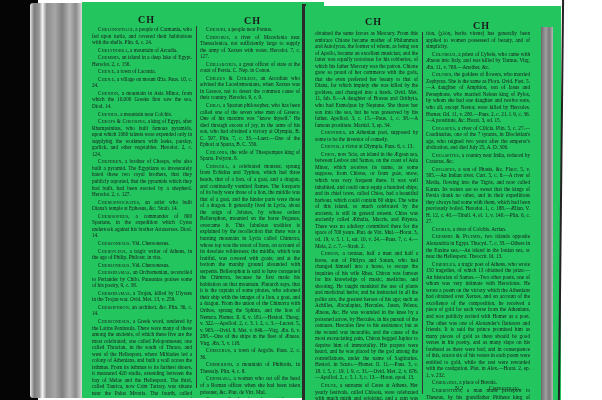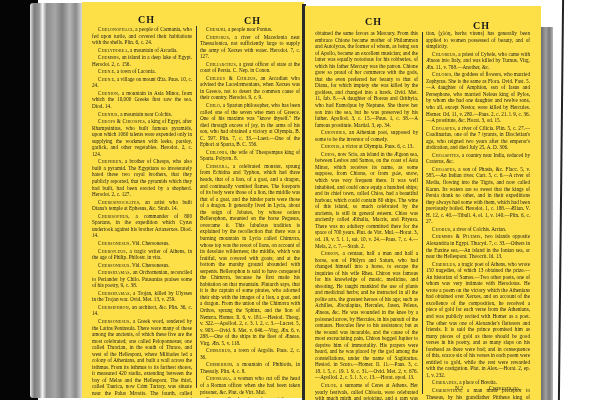--- a/index.html
+++ b/index.html
@@ -4,21 +4,21 @@
 <style>
   html, body { margin:0; padding:0; }
   body { width:602px; height:400px; background:#ffffff; position:relative; overflow:hidden; font-family:"Liberation Serif", serif; color:#1a1a1a; }
   .left-bg { position:absolute; left:0; top:0; width:38px; height:400px; background:#050505; }
   .left-edge { position:absolute; left:30px; top:3px; width:52px; height:395px;
     background:linear-gradient(90deg,#e8e8e8 0%,#7b7b7b 8%,#9a9a9a 18%,#f4f4f4 24%,#8d8d8d 32%,#a6a6a6 48%,#7f7f7f 62%,#b4b4b4 76%,#8a8a8a 88%,#d8d8d8 100%);
     border-radius:3px 0 0 3px; }
   .right-edge { position:absolute; left:541px; top:27px; width:12px; height:373px;
     background:linear-gradient(90deg,#6d6d6d 0%,#9e9e9e 40%,#7a7a7a 70%,#b7b7b7 100%); }
   .right-line { position:absolute; left:560px; top:0; width:2px; height:400px; background:#222; transform:skewX(-0.6deg); }
-  .page { position:absolute; background:#fde047; overflow:hidden; }
+  .page { position:absolute; background:#22c55e; overflow:hidden;padding-left:20px; }
   .page.left { left:82px; top:2px; width:222px; height:396px; }
   .page.right { left:305px; top:6px; width:236px; height:394px; }
   .gutter { position:absolute; left:302px; top:4px; width:4px; height:396px; background:#2a2a2a; }
   .head { position:absolute; font-weight:bold; font-size:10px; letter-spacing:1px; }
   .col { position:absolute; font-size:5.2px; line-height:6.55px; text-align:justify; }
   .col p { margin:0 0 1px 0; text-indent:6px; }
   .col .hw { font-variant:small-caps; letter-spacing:0.2px; }
   .rule { position:absolute; width:1px; background:#333; }
   .catch { position:absolute; font-size:5.5px; }
 </style>

